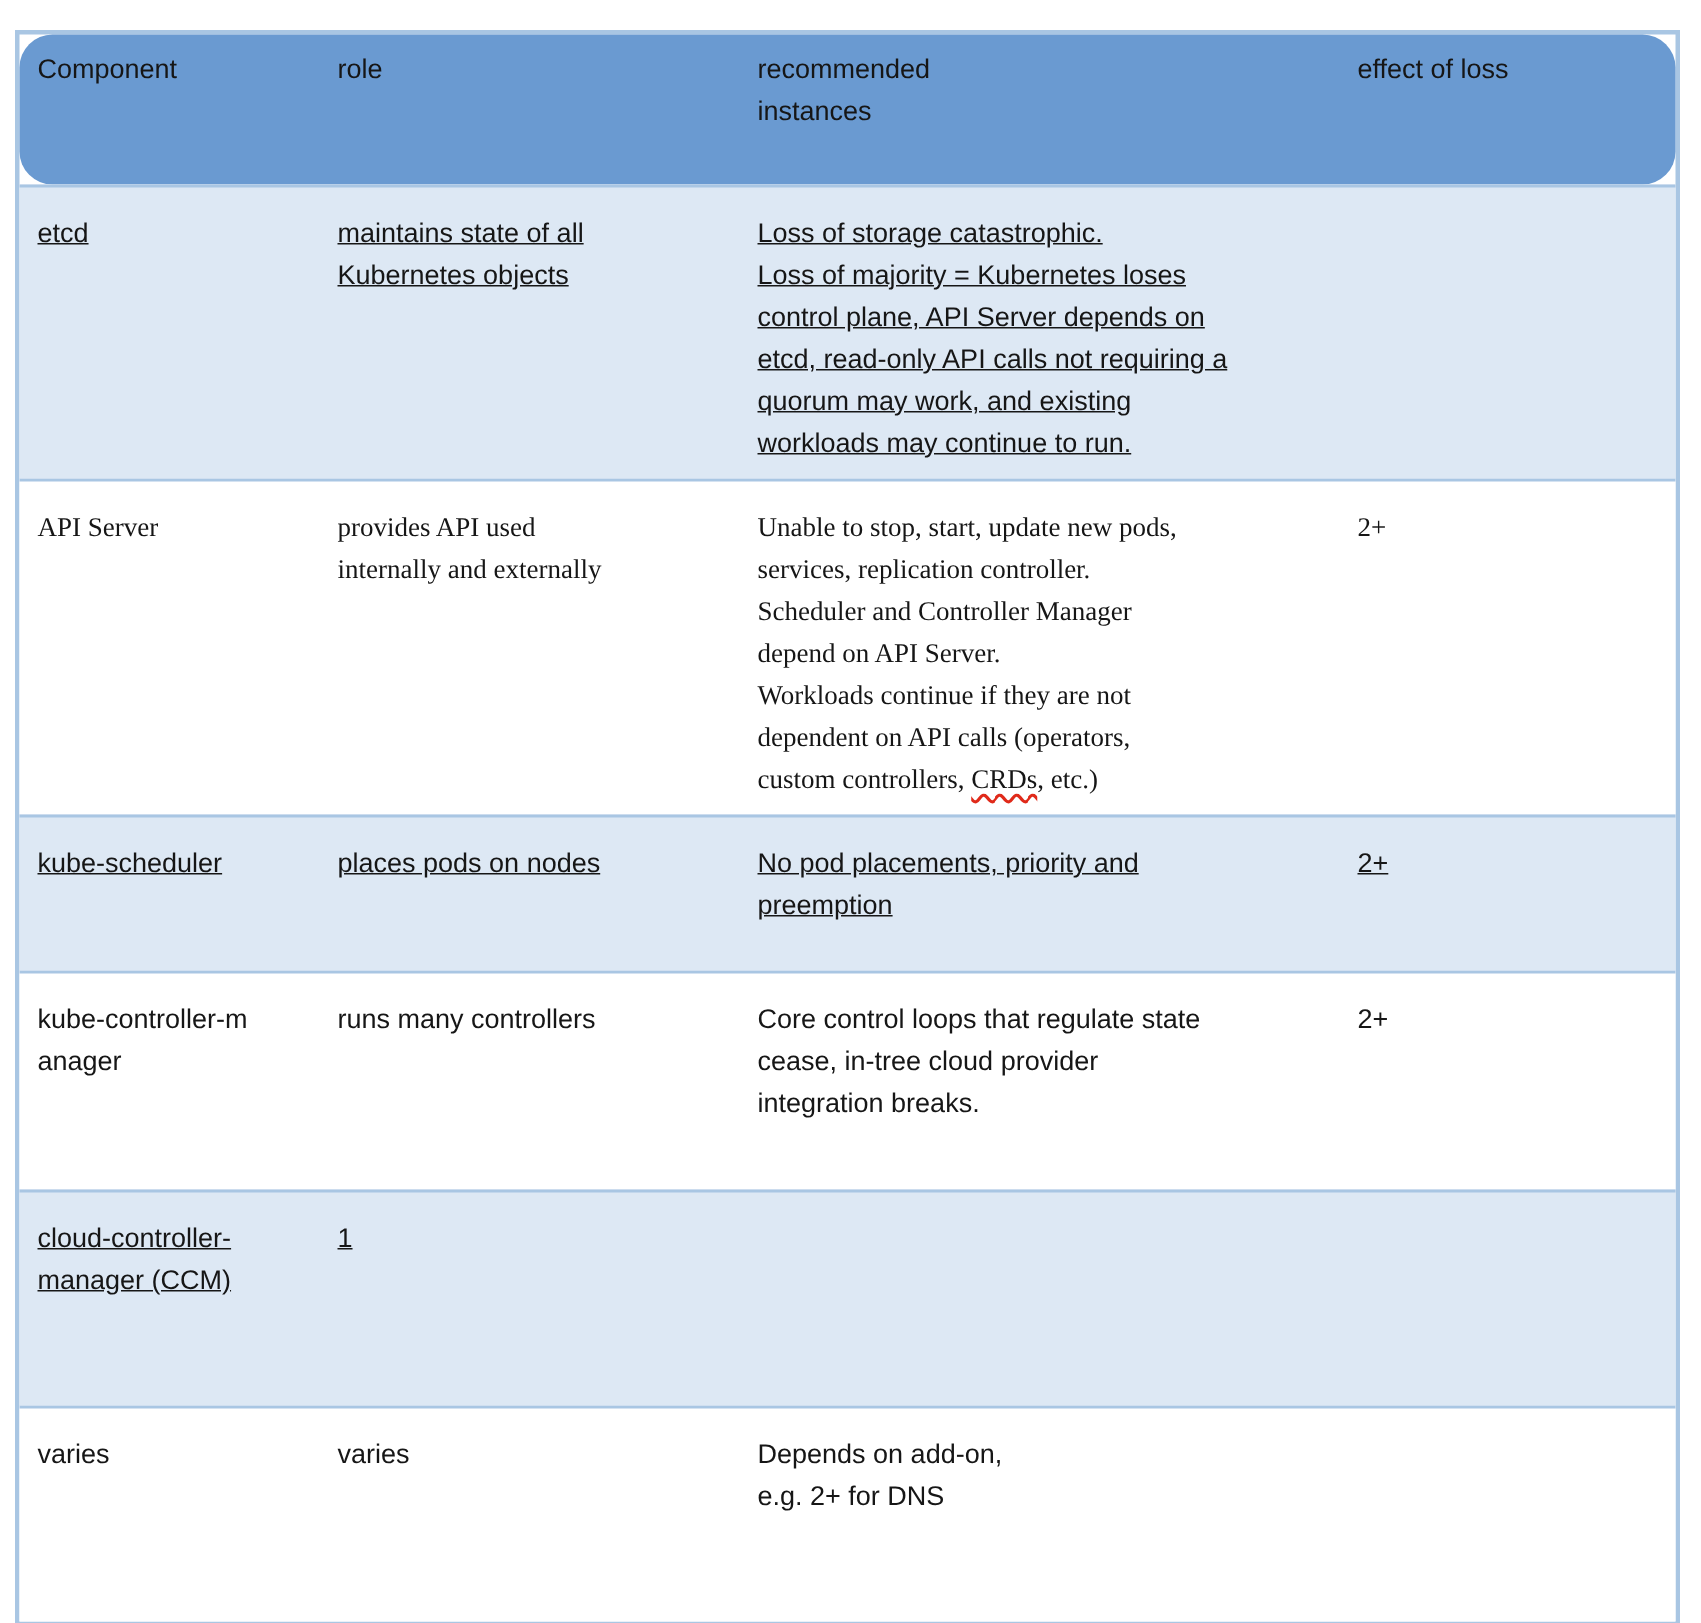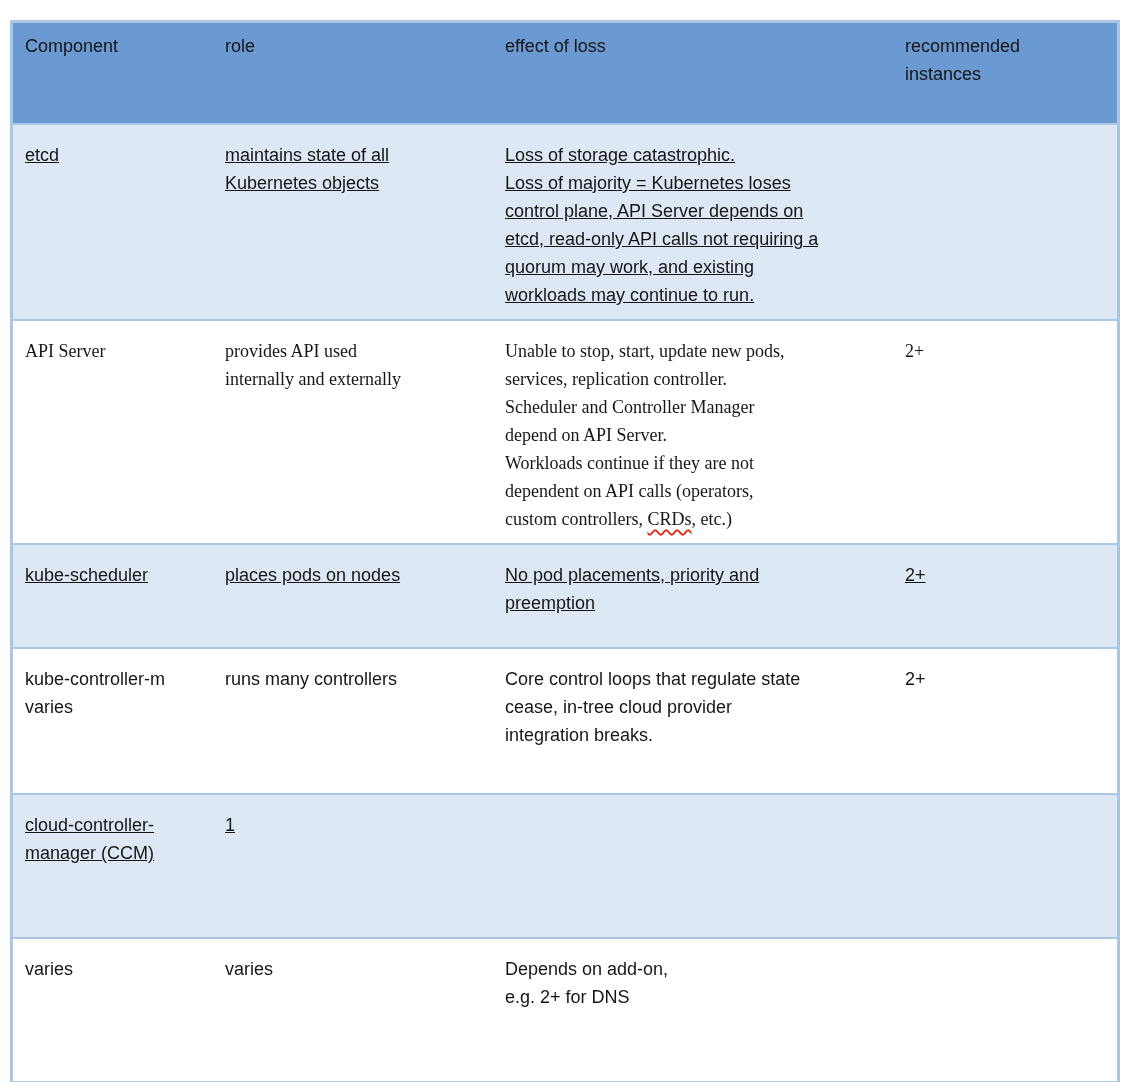--- a/index.html
+++ b/index.html
@@ -21,21 +21,21 @@
   .doc-table{
     position:absolute;left:10px;top:20px;width:1110px;
     border:3px solid var(--border);
     background:#ffffff;
   }
   .tr{
     display:grid;
     grid-template-columns:200px 280px 400px 1fr;
   }
   .tr + .tr{border-top:2px solid var(--border);}
-  .tr.header{background:var(--header_bg);min-height:100px;}
+  .tr.header{background:var(--header_bg);min-height:100px;border-radius:22px;}
   .tr.alt{background:var(--row_alt_bg);text-decoration:underline;}
   .tr.plain{background:var(--row_bg);}
   .r1{min-height:188px;}
   .r2{min-height:212px;font-family:Liberation Serif, serif;}
   .r3{min-height:104px;}
   .r4{min-height:146px;}
   .r5{min-height:144px;}
   .r6{min-height:144px;}
   .td{
     padding:16px 18px 10px 12px;
@@ -53,23 +53,23 @@
   }
 </style>
 </head>
 <body>
 
 <div class="doc-table">
 
   <div class="tr header">
     <div class="td">Component</div>
     <div class="td">role</div>
-    <div class="td">effect of loss</div>
     <div class="td">recommended
 instances</div>
+    <div class="td">effect of loss</div>
   </div>
 
   <div class="tr alt r1">
     <div class="td">etcd</div>
     <div class="td">maintains state of all
 Kubernetes objects</div>
     <div class="td">Loss of storage catastrophic.
 Loss of majority = Kubernetes loses
 control plane, API Server depends on
 etcd, read-only API calls not requiring a
@@ -94,21 +94,21 @@
   <div class="tr alt r3">
     <div class="td">kube-scheduler</div>
     <div class="td">places pods on nodes</div>
     <div class="td">No pod placements, priority and
 preemption</div>
     <div class="td">2+</div>
   </div>
 
   <div class="tr plain r4">
     <div class="td">kube-controller-m
-varies</div>
+anager</div>
     <div class="td">runs many controllers</div>
     <div class="td">Core control loops that regulate state
 cease, in-tree cloud provider
 integration breaks.</div>
     <div class="td">2+</div>
   </div>
 
   <div class="tr alt r5">
     <div class="td">cloud-controller-
 manager (CCM)</div>

